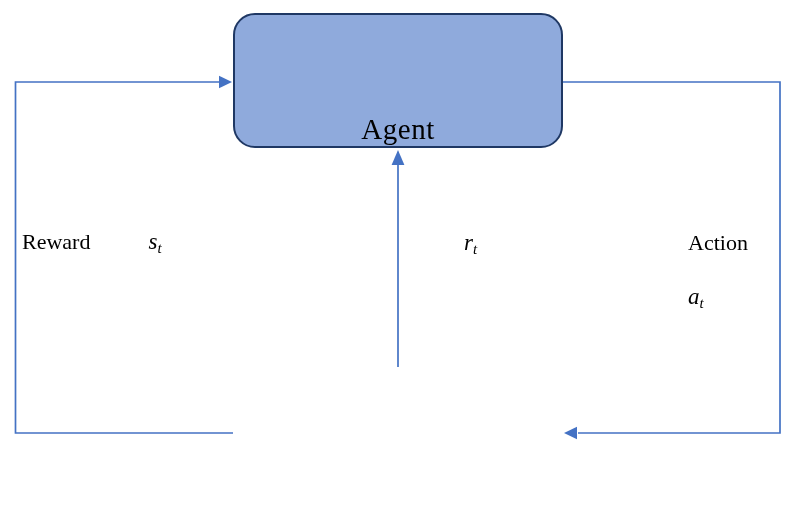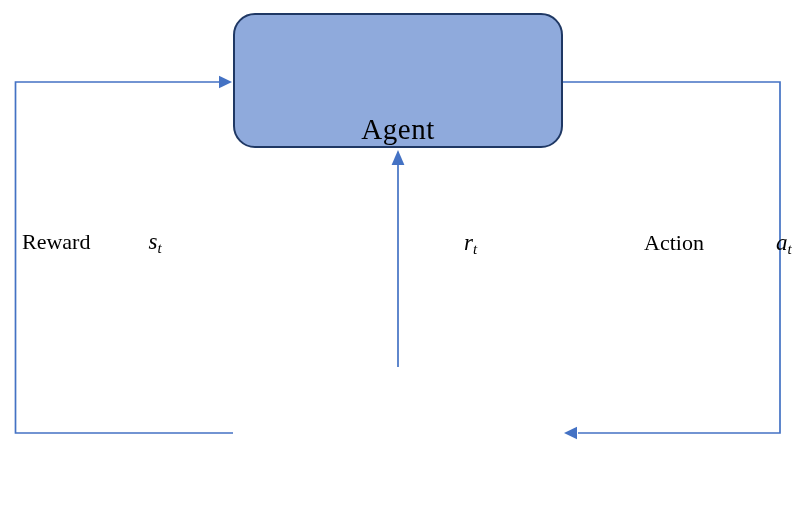--- a/index.html
+++ b/index.html
@@ -61,21 +61,21 @@
     position: absolute;
     font-size: 22px;
     color: #000000;
     white-space: nowrap;
     display: flex;
     align-items: baseline;
   }
   .label-state  { left: 22px;  top: 229px; gap: 14px; }
   .label-reward { left: 301px; top: 230px; }
   .label-reward-sym { left: 420px; top: 230px; }
-  .label-action { left: 644px; top: 230px; gap: 28px; }
+  .label-action { left: 644px; top: 230px; gap: 28px; flex-direction: column; }
   .math-sym {
     font-style: italic;
     font-size: 23px;
     margin-left: 44px;
   }
   .math-sym sub {
     font-style: italic;
     font-size: 15px;
     line-height: 0;
     vertical-align: -4px;

